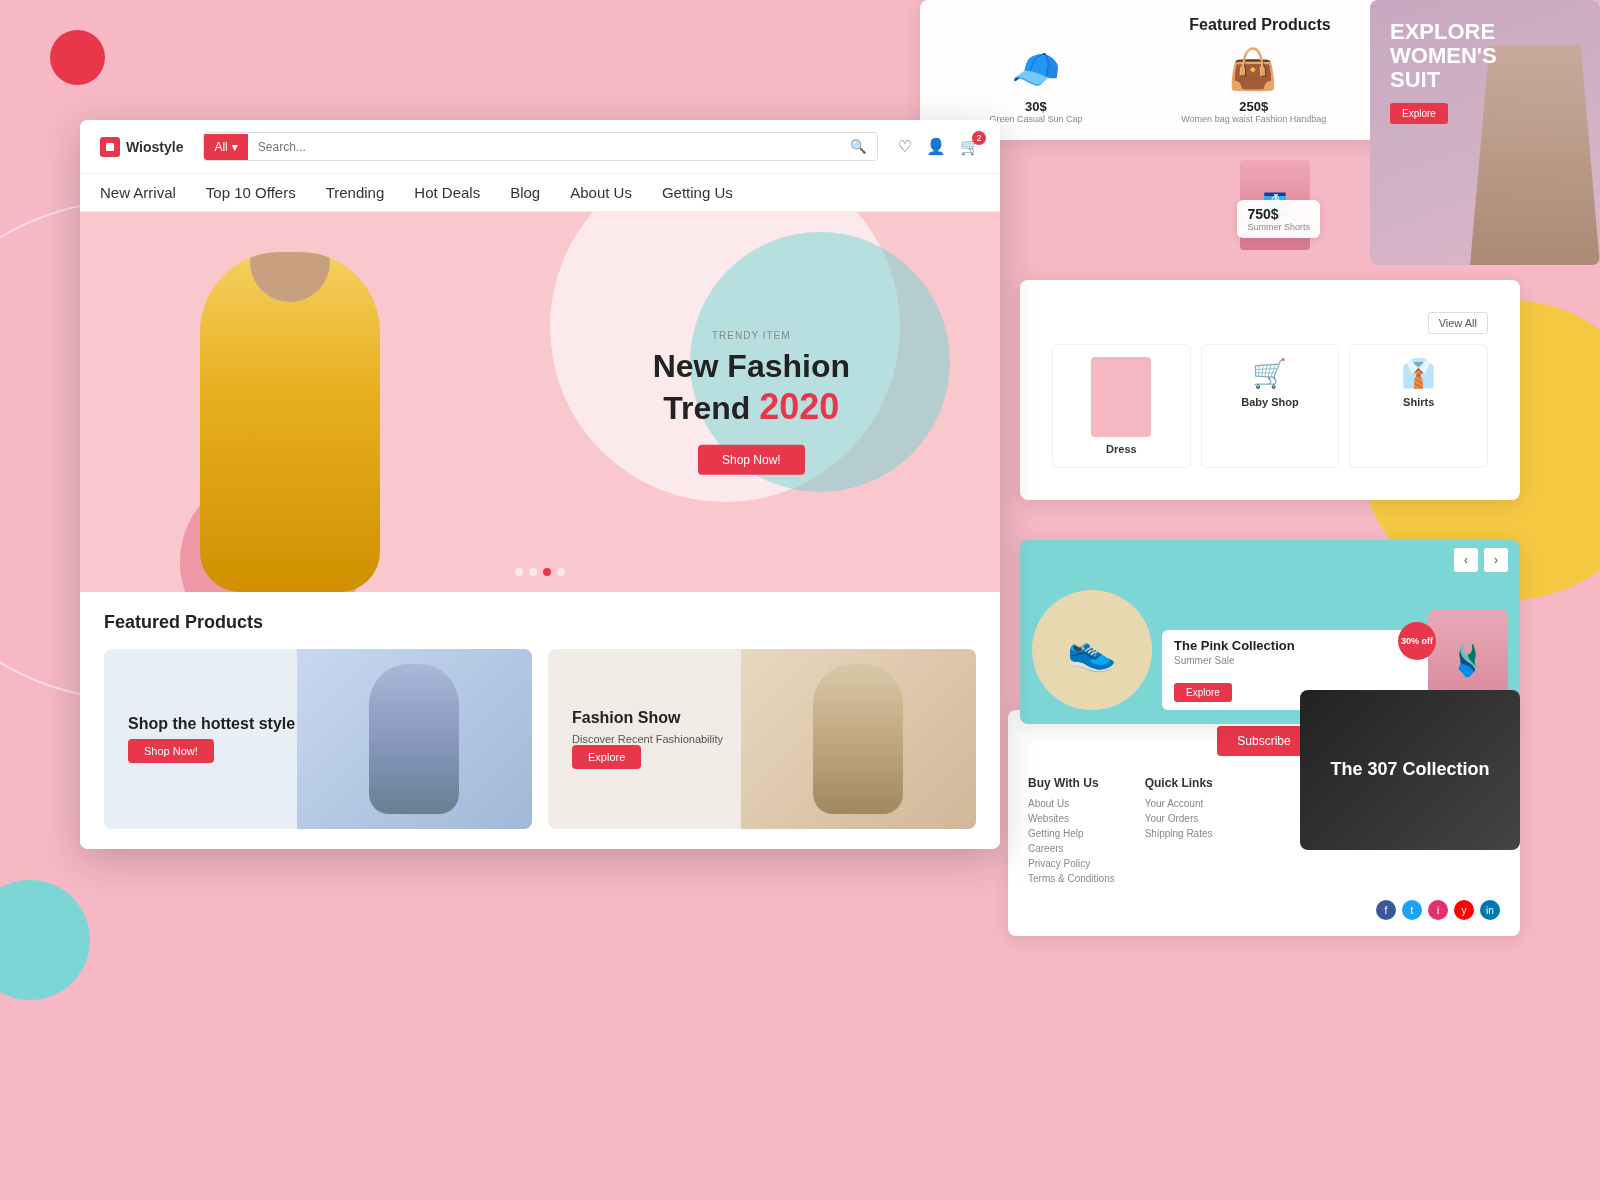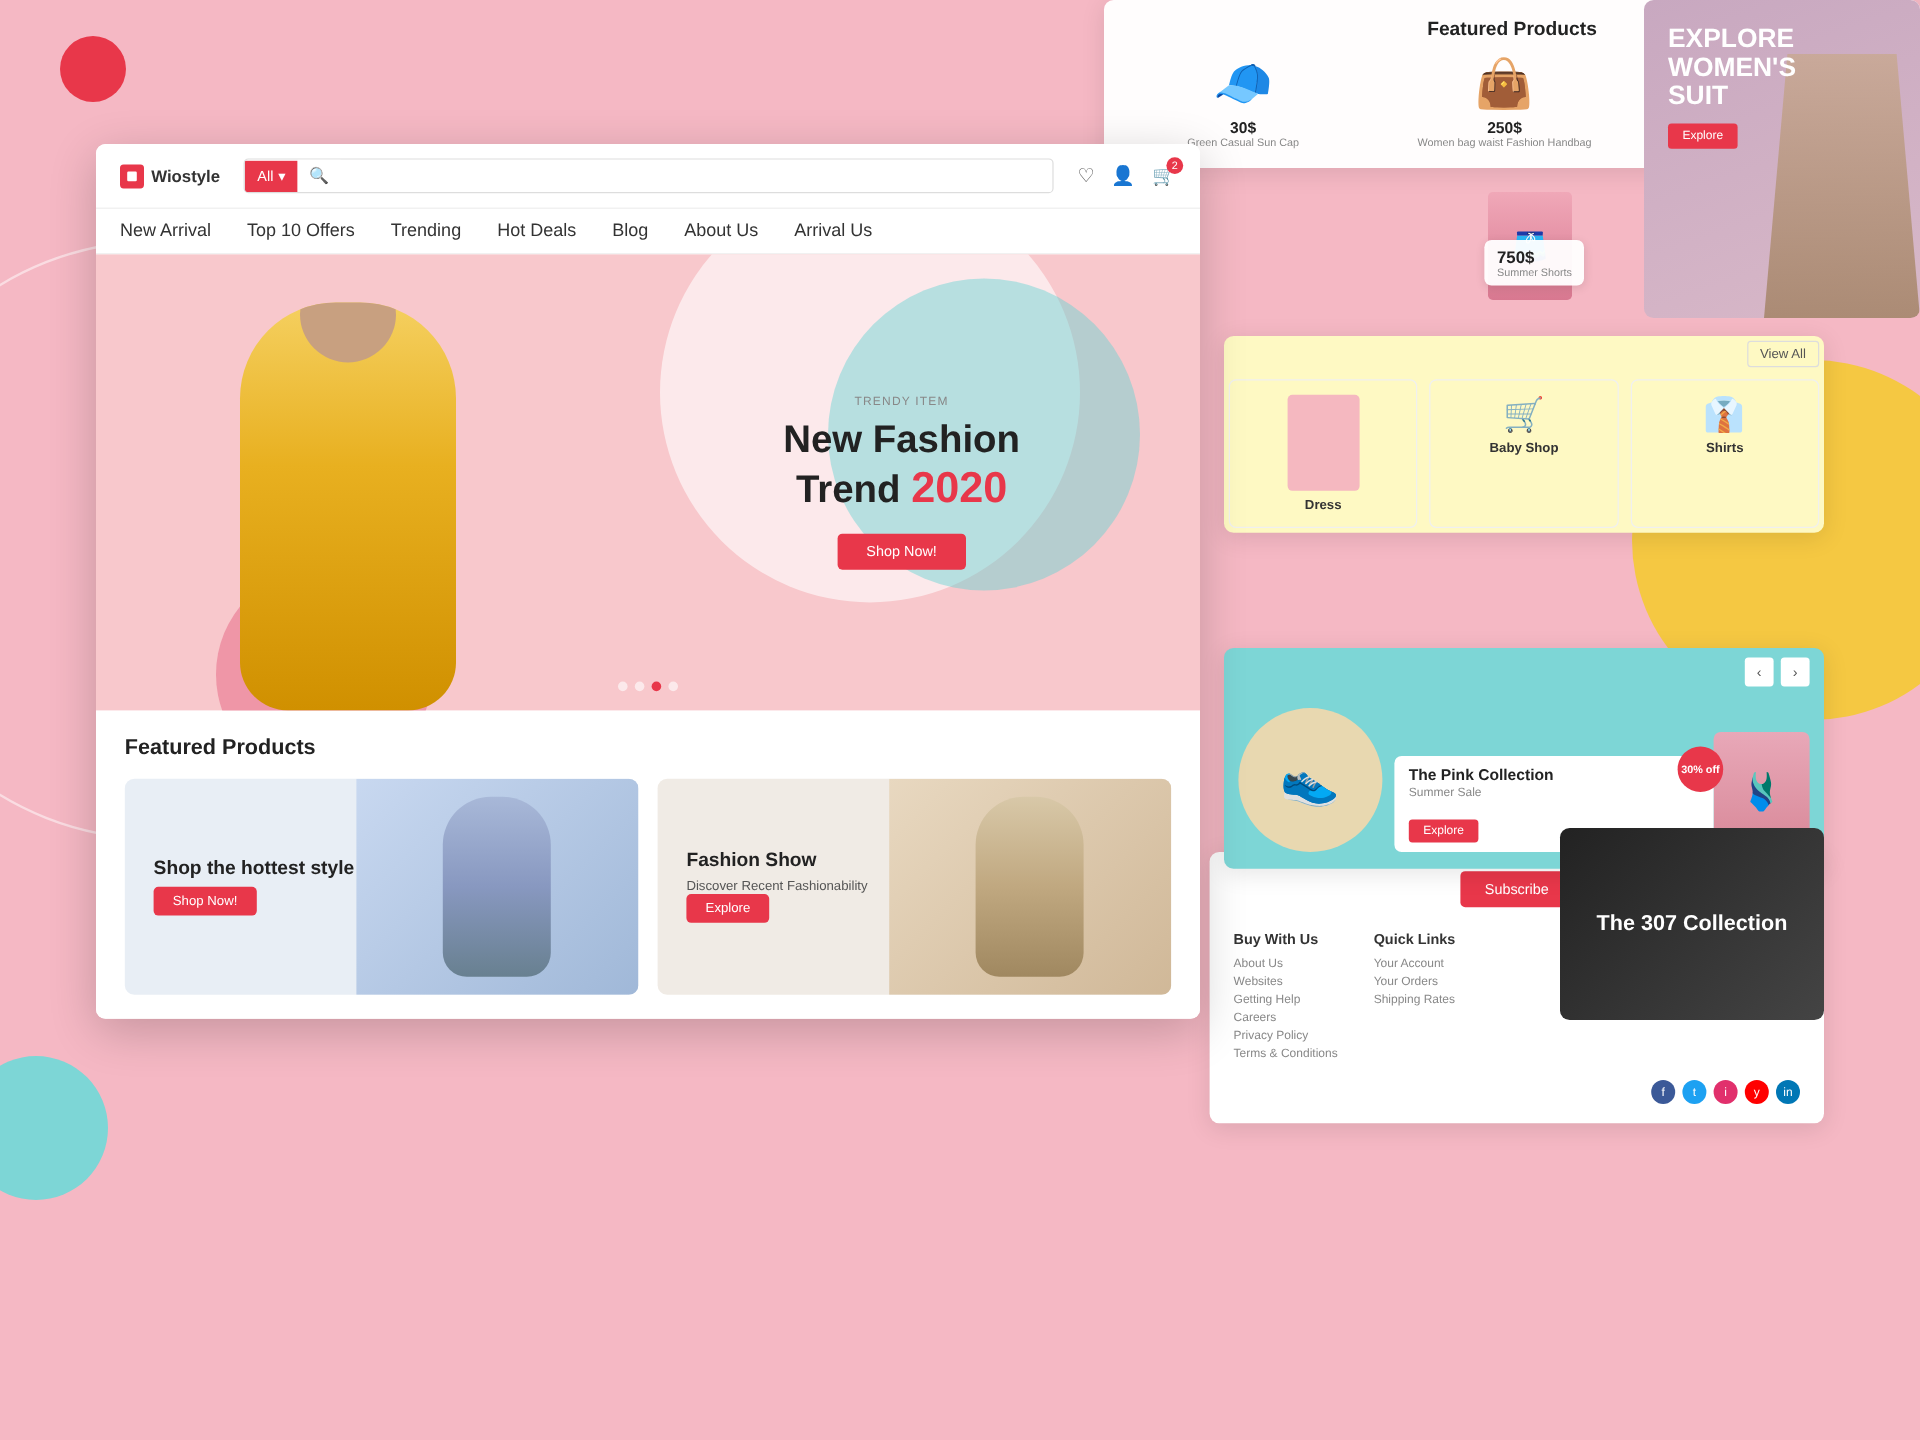--- a/index.html
+++ b/index.html
@@ -397,25 +397,25 @@
       cursor: pointer;
       display: inline-block;
     }
 
     
     .category-panel {
       position: absolute;
       top: 280px;
       right: 80px;
       width: 500px;
-      background: #fef9c3;
+      background: #ffffff;
       border-radius: 8px;
       box-shadow: 0 4px 20px rgba(0,0,0,0.1);
       z-index: 8;
-      padding: 4px;
+      padding: 32px;
     }
     .view-all-btn {
       float: right;
       font-size: 11px;
       border: 1px solid #ddd;
       padding: 4px 10px;
       border-radius: 3px;
       cursor: pointer;
       color: #555;
     }
@@ -814,40 +814,41 @@
           <rect x="2" y="2" width="8" height="8" rx="1"></rect>
         </svg>
       </div>
       <div class="logo-text">Wiostyle</div>
     </div>
     <div class="search-container">
       <div class="search-category">
         <span>All</span>
         <span>▾</span>
       </div>
+      <input class="search-input" type="text" placeholder="Search..." style="">
       <button class="search-btn">🔍</button>
     </div>
     <div class="nav-icons">
       <div class="nav-icon">♡</div>
       <div class="nav-icon">👤</div>
       <div class="nav-icon">
         🛒
         <div class="cart-badge">2</div>
       </div>
     </div>
   </div>
 
   <div class="nav-menu">
     <div class="nav-menu-item">New Arrival</div>
     <div class="nav-menu-item">Top 10 Offers</div>
     <div class="nav-menu-item">Trending</div>
     <div class="nav-menu-item">Hot Deals</div>
     <div class="nav-menu-item">Blog</div>
     <div class="nav-menu-item">About Us</div>
-    <div class="nav-menu-item">Arrival Us</div>
+    <div class="nav-menu-item">Getting Us</div>
   </div>
 
   <div class="hero">
     <div class="hero-bg-circle-large"></div>
     <div class="hero-bg-circle-teal"></div>
     <div class="hero-pink-left"></div>
 
     <div style="position:absolute;left:80px;bottom:0;width:260px;height:370px;display:flex;align-items:flex-end;justify-content:center;z-index:3;">
       <div style="width:180px;height:340px;background:linear-gradient(180deg,#f5d060 0%,#e8b020 40%,#d09000 100%);border-radius:80px 80px 40px 40px;position:relative;overflow:hidden;">
         <div style="position:absolute;top:0;left:50%;transform:translateX(-50%);width:80px;height:80px;background:#c8a080;border-radius:50%;top:-30px;"></div>

